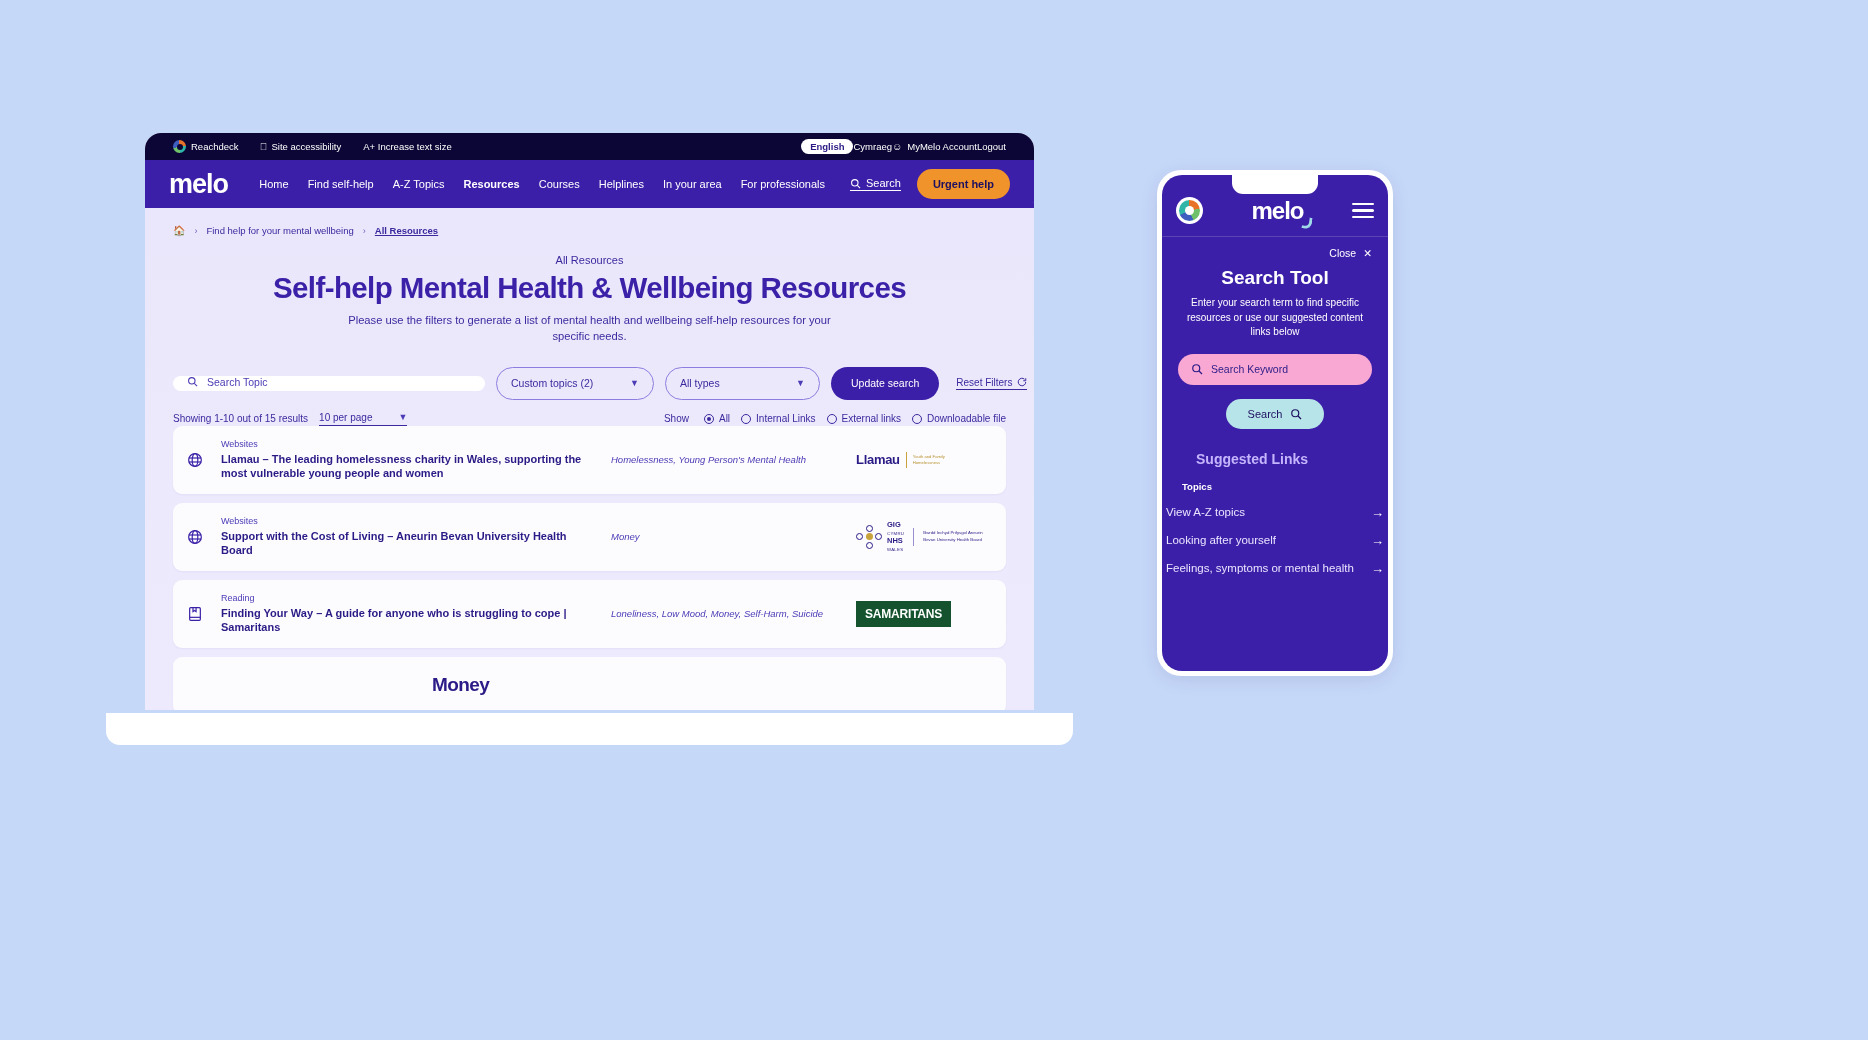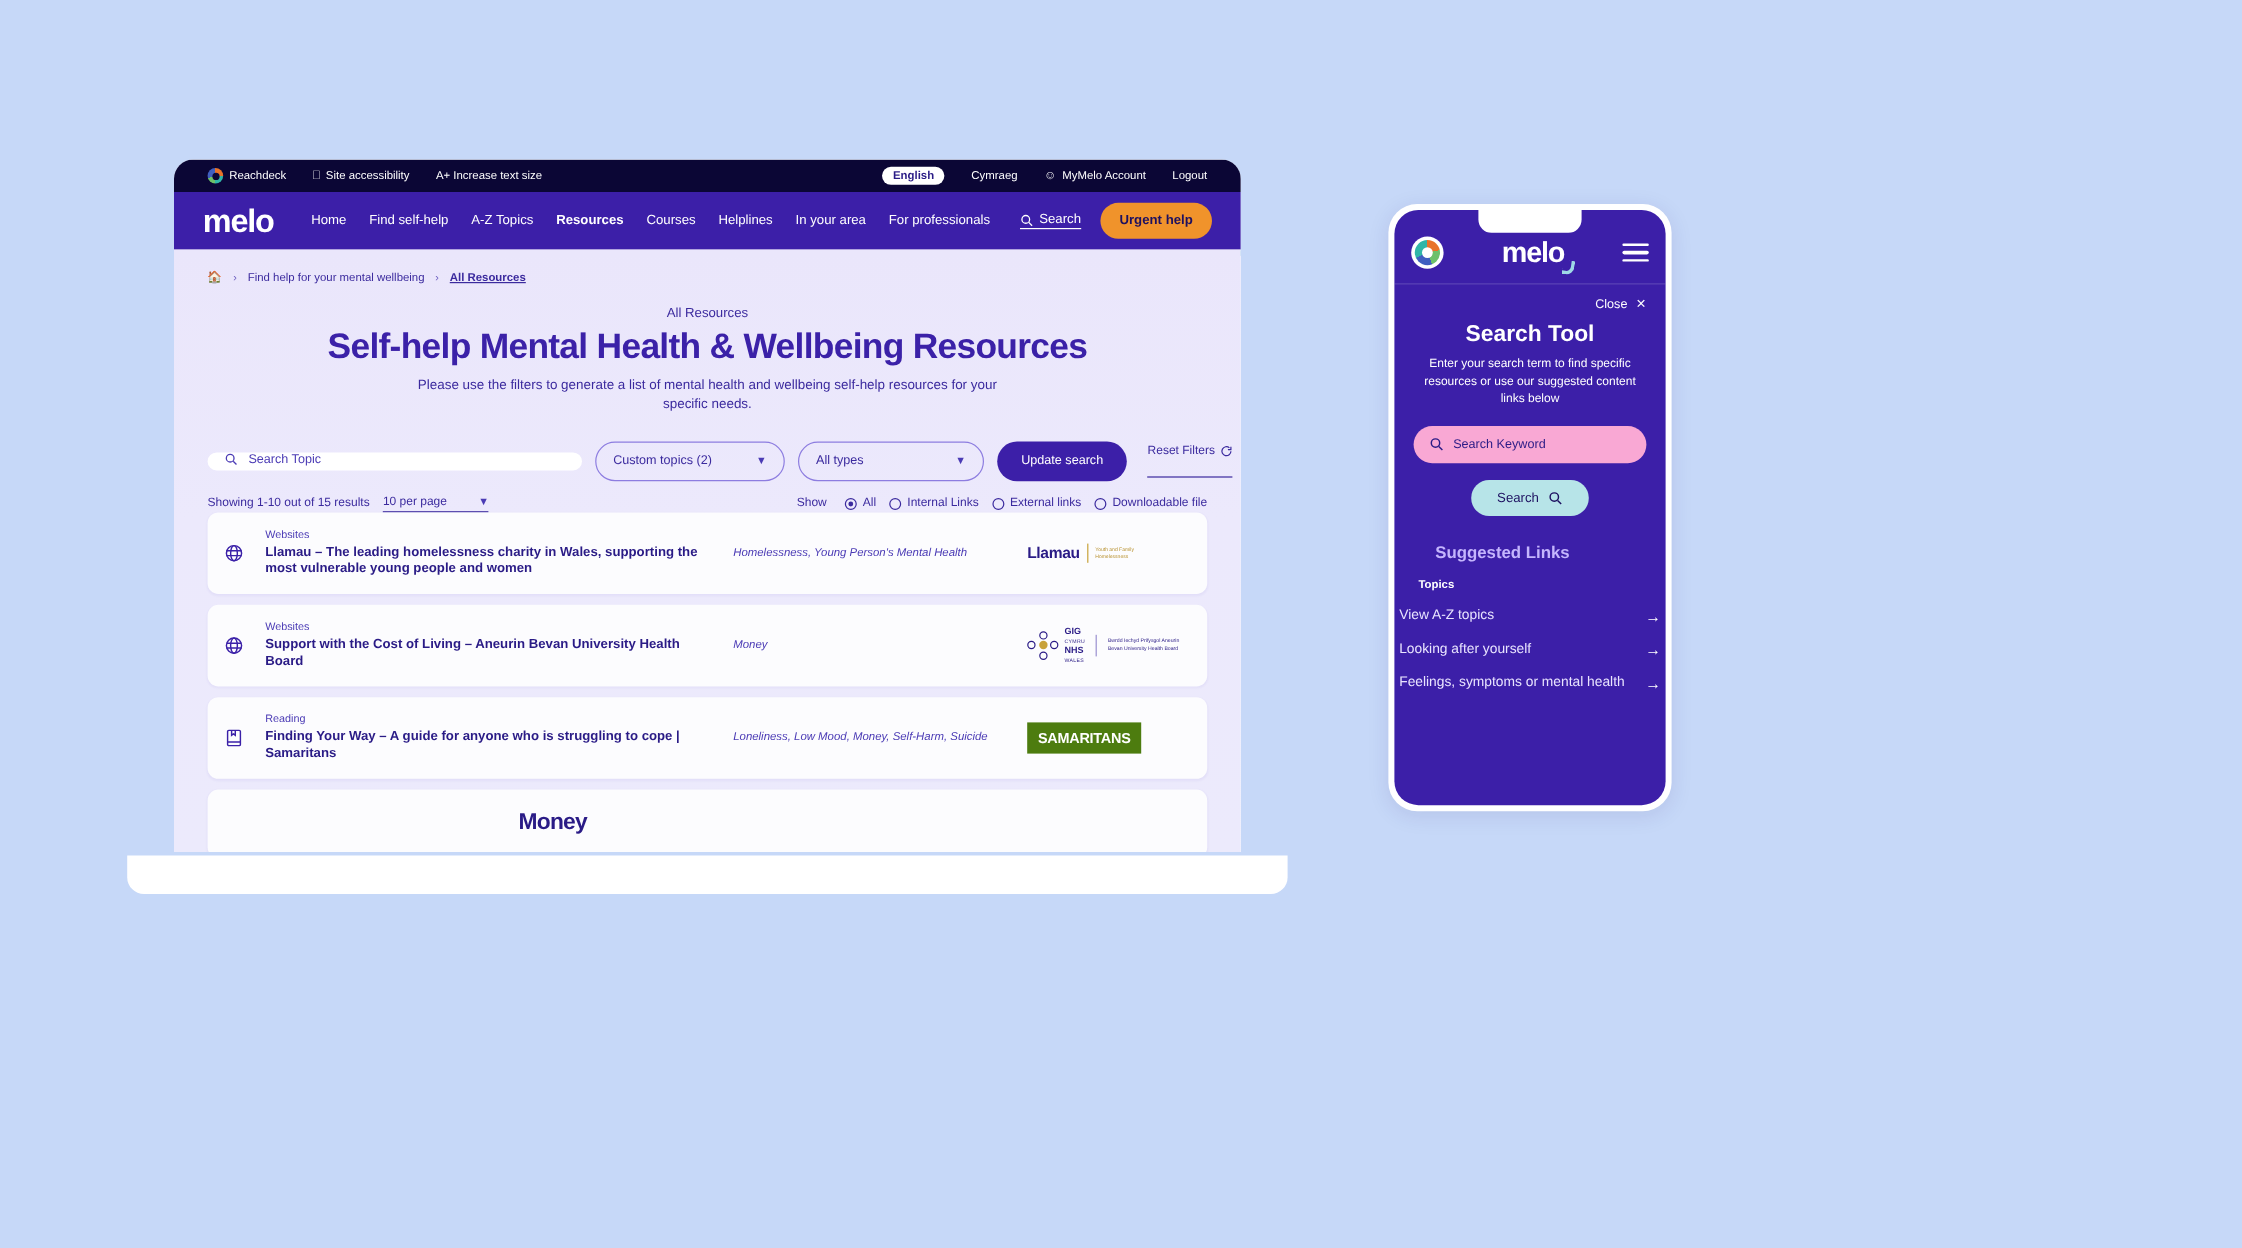--- a/index.html
+++ b/index.html
@@ -28,21 +28,21 @@
   }
 
   
   .utilbar {
     height: 27px; background: #0b0635;
     display: flex; align-items: center;
     padding: 0 28px; gap: 0;
     font-size: 9.5px; color: #ffffff;
   }
   .util-left { display: flex; align-items: center; gap: 22px; }
-  .util-right { margin-left: auto; display: flex; align-items: center; gap: 22px; }
+  .util-right { margin-left: auto; display: flex; align-items: center; }
   .util-item { display: flex; align-items: center; gap: 5px; white-space: nowrap; color:#ffffff; }
   .reachdeck-dot {
     width: 13px; height: 13px; border-radius: 50%;
     background: conic-gradient(#e8722a 0 25%, #2fb5a8 0 50%, #6ec06a 0 70%, #3f5fc0 0 100%);
     position: relative; flex: none;
   }
   .reachdeck-dot::after {
     content:""; position:absolute; inset:3.5px; border-radius:50%; background:#0b0635;
   }
   .lang-pill {
@@ -131,21 +131,21 @@
   .chev { font-size: 9px; color:#4b3bb5; }
   .update-btn {
     height: 33px; background:#3c1fa8; color:#fff;
     border:none; border-radius: 18px; padding: 0 20px;
     font-size: 10.5px; cursor:pointer; white-space:nowrap;
     font-family: "Liberation Sans", sans-serif;
   }
   .reset {
     display:flex; align-items:center; gap:5px;
     font-size: 10px; color:#3b2a9e; margin-left: 6px;
-    border-bottom: 1.3px solid #3b2a9e; padding-bottom: 16px;
+    border-bottom: 1.3px solid #3b2a9e; padding-bottom: 1px;
     cursor:pointer; white-space:nowrap;
   }
 
   
   .meta-row {
     display:flex; align-items:center;
     padding: 12px 28px 0; font-size: 10px; color:#3b2a9e;
   }
   .per-page {
     margin-left: 11px; display:flex; align-items:center; gap: 26px;
@@ -197,21 +197,21 @@
   .nhs-mark { width: 26px; height:24px; position:relative; }
   .nhs-mark .d { position:absolute; width:7px; height:7px; border-radius:50%; border:1.6px solid #2a1b86;}
   .nhs-mark .d1{left:9.5px;top:0} .nhs-mark .d2{left:0;top:8.5px}
   .nhs-mark .d3{left:19px;top:8.5px} .nhs-mark .d4{left:9.5px;top:17px}
   .nhs-mark .ctr{position:absolute;left:9.5px;top:8.5px;width:7px;height:7px;border-radius:50%;background:#c8a23a;border:none;}
   .nhs-txt { font-size: 7.5px; font-weight:bold; color:#2a1b86; line-height:1.05; }
   .nhs-txt .sm { font-size: 4.3px; font-weight:normal; letter-spacing:.3px; }
   .nhs-bar { width:1px; height:18px; background:#9a8fd0; margin:0 4px; }
   .nhs-side { font-size: 4.3px; color:#2a1b86; line-height:1.5; width:62px; }
   .prov-sam {
-    background:#4d7c0f; color:#ffffff; font-weight:bold;
+    background:#14532d; color:#ffffff; font-weight:bold;
     font-size: 12px; padding: 6px 9px; letter-spacing: -.2px;
   }
   .prov-money { font-size: 19px; font-weight:bold; color:#2a1b86; letter-spacing:-.6px; }
 
   
   .phone {
     position:absolute; left: 1157px; top: 170px;
     width: 236px; height: 506px;
     background:#ffffff; border-radius: 24px; padding: 5px;
     box-shadow: 0 4px 18px rgba(40,20,110,.10);

